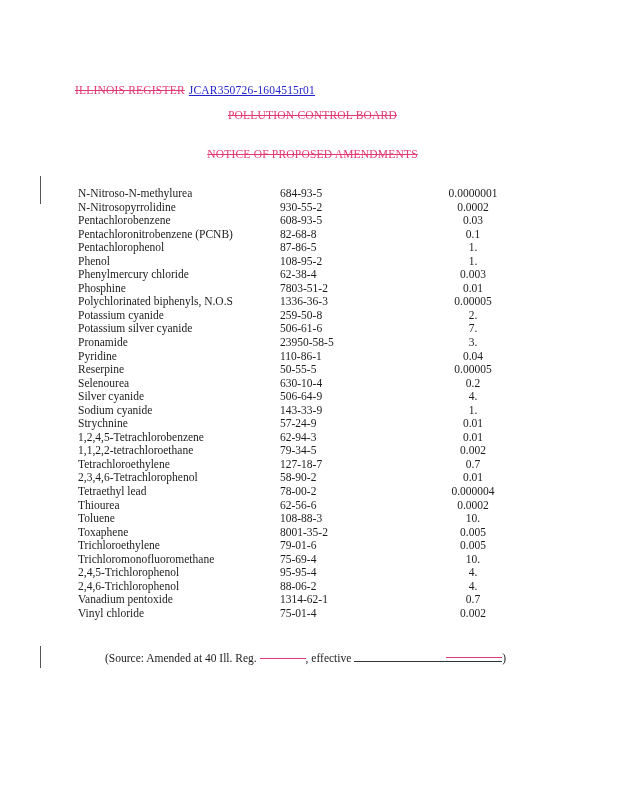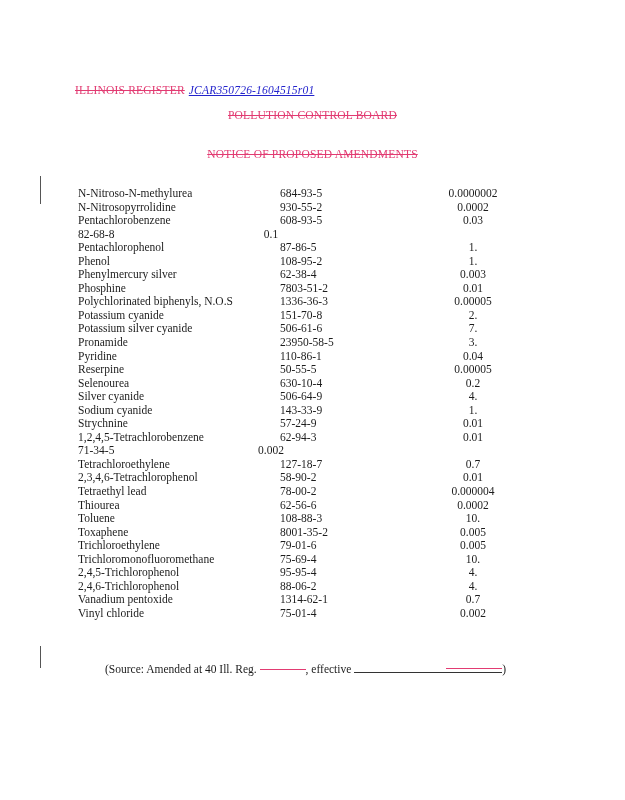--- a/index.html
+++ b/index.html
@@ -19,21 +19,20 @@
   .register-label{
     color:#e23b72;
     text-decoration:line-through;
     text-decoration-color:#e23b72;
   }
   .jcar-link{
     color:#2323cc;
     text-decoration:underline;
     text-decoration-color:#2323cc;
     margin-left:4px;
-    font-style:italic;
   }
   .center-head{
     position:absolute;left:0;width:625px;
     text-align:center;font-size:11.5px;letter-spacing:.2px;
     color:#e23b72;
   }
   .center-head .struck{
     text-decoration:line-through;
     text-decoration-color:#e23b72;
   }
@@ -52,21 +51,21 @@
   }
   .trow{display:flex;align-items:center;}
   .cell{display:block;white-space:nowrap;}
   .cell.name{flex:0 0 202px;}
   .cell.cas{flex:0 0 118px;}
   .cell.value{flex:0 0 150px;text-align:center;}
 
   
   .footer-line{
     position:absolute;top:651px;left:105px;
-    font-size:11.5px;white-space:nowrap;margin-top:11px;
+    font-size:11.5px;white-space:nowrap;
   }
   .blank-line{
     display:inline-block;height:10px;vertical-align:baseline;
     border-bottom:1px solid #333;
   }
   .blank-short{width:46px;border-bottom:none;position:relative;}
   .blank-short::after{
     content:"";position:absolute;left:0;right:0;top:6px;
     border-top:1.6px solid #e23b72;
   }
@@ -93,64 +92,65 @@
     <span class="struck">NOTICE OF PROPOSED AMENDMENTS</span>
   </div>
   <div class="center-head board-head">
     <span class="struck">POLLUTION CONTROL BOARD</span>
   </div>
 
   <div class="chem-table">
       <div class="trow">
         <span class="cell name">N-Nitroso-N-methylurea</span>
         <span class="cell cas">684-93-5</span>
-        <span class="cell value">0.0000002</span>
+        <span class="cell value">0.0000001</span>
       </div>
       <div class="trow">
         <span class="cell name">N-Nitrosopyrrolidine</span>
         <span class="cell cas">930-55-2</span>
         <span class="cell value">0.0002</span>
       </div>
       <div class="trow">
         <span class="cell name">Pentachlorobenzene</span>
         <span class="cell cas">608-93-5</span>
         <span class="cell value">0.03</span>
       </div>
       <div class="trow">
+        <span class="cell name">Pentachloronitrobenzene (PCNB)</span>
         <span class="cell cas">82-68-8</span>
         <span class="cell value">0.1</span>
       </div>
       <div class="trow">
         <span class="cell name">Pentachlorophenol</span>
         <span class="cell cas">87-86-5</span>
         <span class="cell value">1.</span>
       </div>
       <div class="trow">
         <span class="cell name">Phenol</span>
         <span class="cell cas">108-95-2</span>
         <span class="cell value">1.</span>
       </div>
       <div class="trow">
-        <span class="cell name">Phenylmercury silver</span>
+        <span class="cell name">Phenylmercury chloride</span>
         <span class="cell cas">62-38-4</span>
         <span class="cell value">0.003</span>
       </div>
       <div class="trow">
         <span class="cell name">Phosphine</span>
         <span class="cell cas">7803-51-2</span>
         <span class="cell value">0.01</span>
       </div>
       <div class="trow">
         <span class="cell name">Polychlorinated biphenyls, N.O.S</span>
         <span class="cell cas">1336-36-3</span>
         <span class="cell value">0.00005</span>
       </div>
       <div class="trow">
         <span class="cell name">Potassium cyanide</span>
-        <span class="cell cas">151-70-8</span>
+        <span class="cell cas">259-50-8</span>
         <span class="cell value">2.</span>
       </div>
       <div class="trow">
         <span class="cell name">Potassium silver cyanide</span>
         <span class="cell cas">506-61-6</span>
         <span class="cell value">7.</span>
       </div>
       <div class="trow">
         <span class="cell name">Pronamide</span>
         <span class="cell cas">23950-58-5</span>
@@ -185,21 +185,22 @@
         <span class="cell name">Strychnine</span>
         <span class="cell cas">57-24-9</span>
         <span class="cell value">0.01</span>
       </div>
       <div class="trow">
         <span class="cell name">1,2,4,5-Tetrachlorobenzene</span>
         <span class="cell cas">62-94-3</span>
         <span class="cell value">0.01</span>
       </div>
       <div class="trow">
-        <span class="cell cas">71-34-5</span>
+        <span class="cell name">1,1,2,2-tetrachloroethane</span>
+        <span class="cell cas">79-34-5</span>
         <span class="cell value">0.002</span>
       </div>
       <div class="trow">
         <span class="cell name">Tetrachloroethylene</span>
         <span class="cell cas">127-18-7</span>
         <span class="cell value">0.7</span>
       </div>
       <div class="trow">
         <span class="cell name">2,3,4,6-Tetrachlorophenol</span>
         <span class="cell cas">58-90-2</span>

